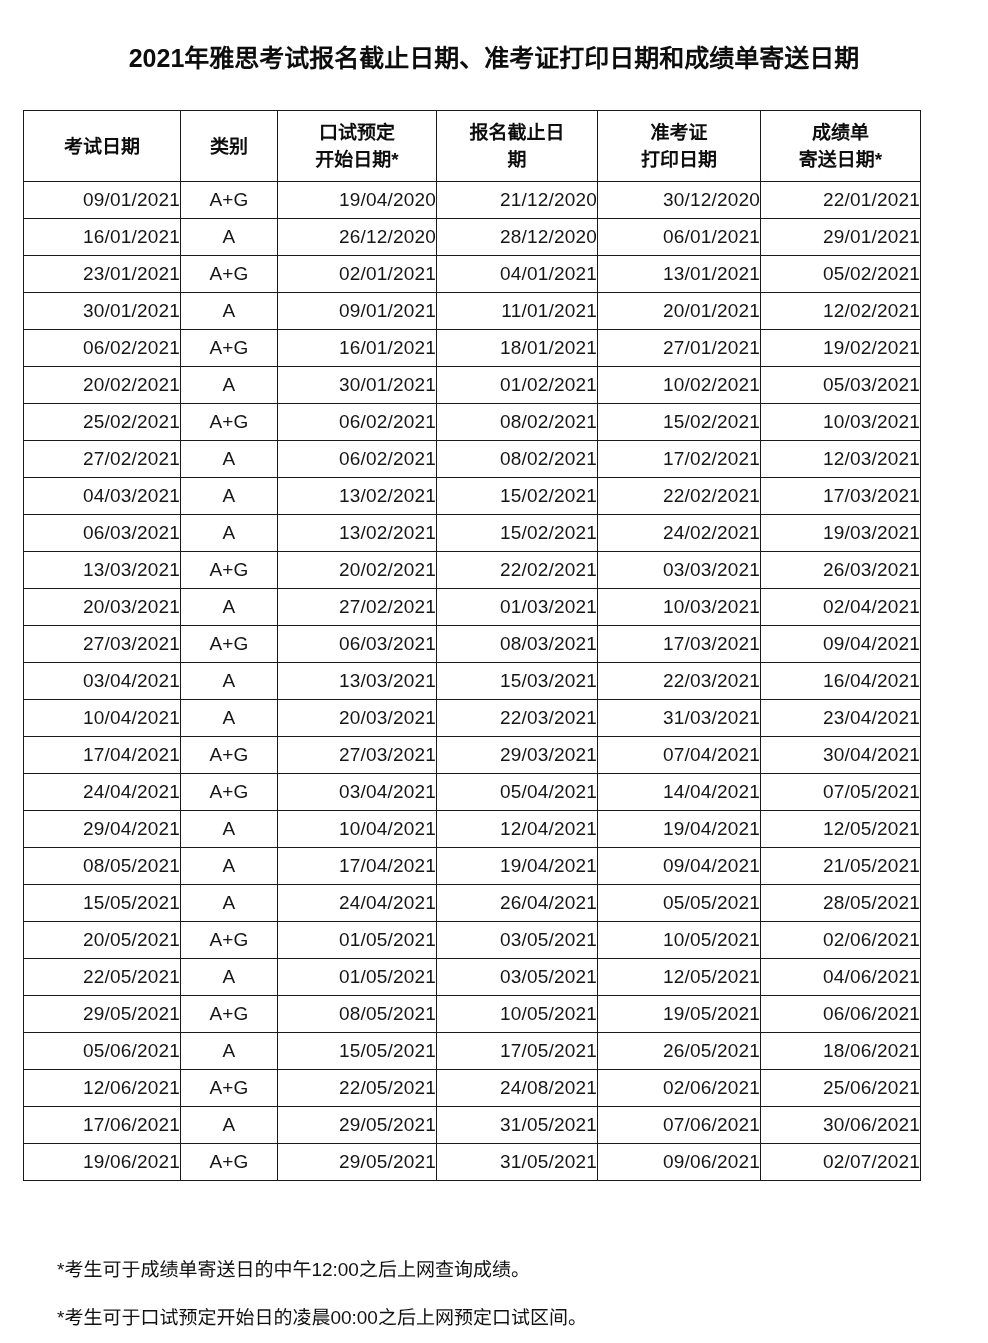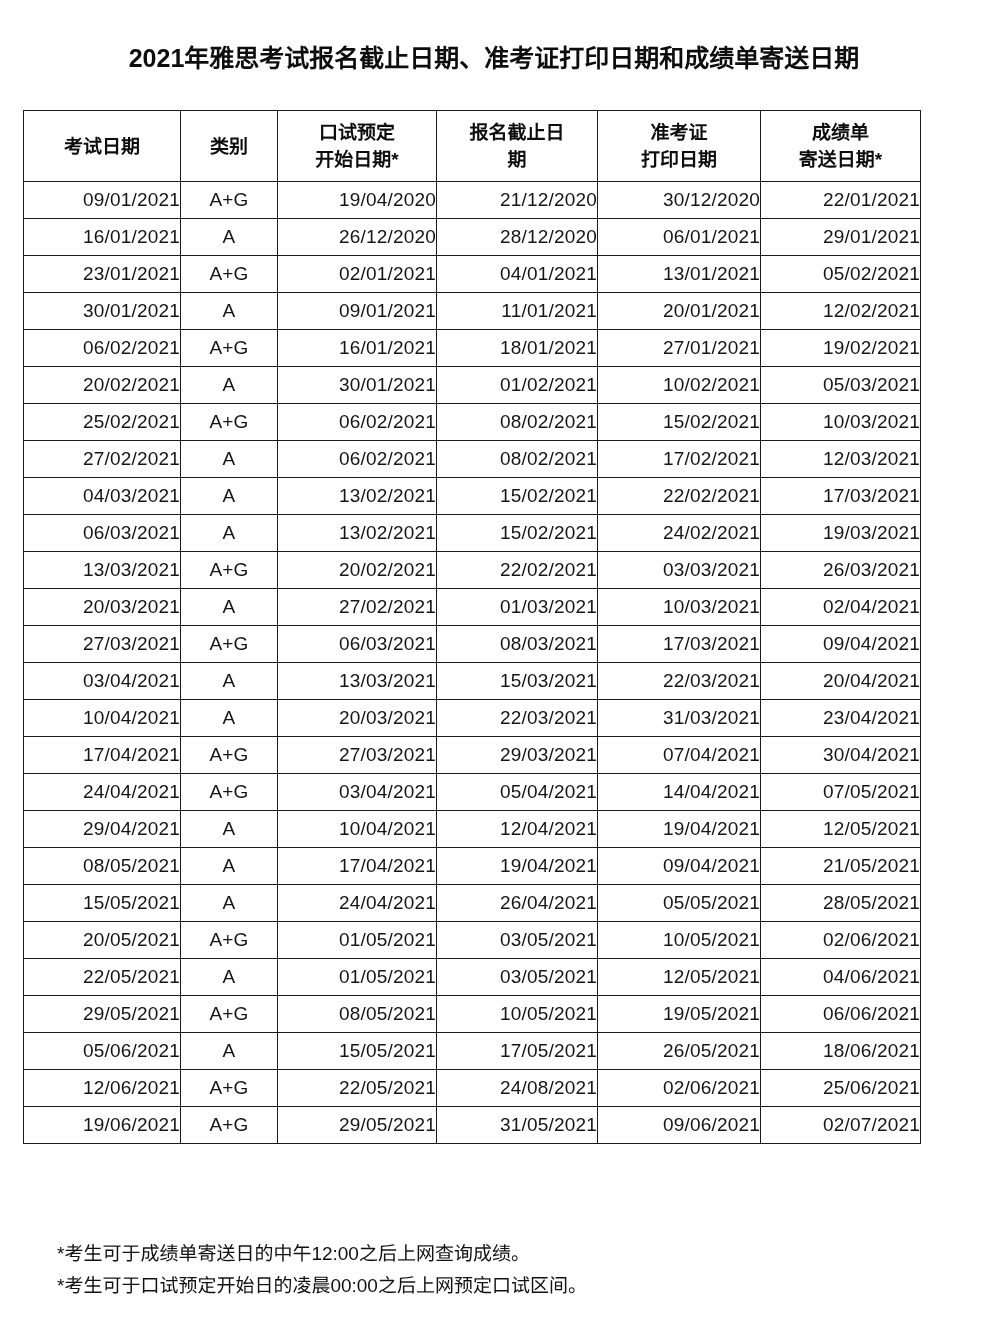--- a/index.html
+++ b/index.html
@@ -93,20 +93,21 @@
     position: absolute;
     top: 1238px;
     left: 57px;
     width: 880px;
   }
   .footnote {
     font-size: 19px;
     line-height: 32px;
     color: #111111;
     white-space: nowrap;
+    margin-top: 16px;
   }
 </style>
 </head>
 <body>
 
 <div class="page">
 
   <div class="page-title">2021年雅思考试报名截止日期、准考证打印日期和成绩单寄送日期</div>
 
   <div class="table-wrap">
@@ -249,21 +250,21 @@
             <td class="c-date">08/03/2021</td>
             <td class="c-date">17/03/2021</td>
             <td class="c-date">09/04/2021</td>
           </tr>
           <tr>
             <td class="c-date">03/04/2021</td>
             <td class="c-type">A</td>
             <td class="c-date">13/03/2021</td>
             <td class="c-date">15/03/2021</td>
             <td class="c-date">22/03/2021</td>
-            <td class="c-date">20/04/2021</td>
+            <td class="c-date">16/04/2021</td>
           </tr>
           <tr>
             <td class="c-date">10/04/2021</td>
             <td class="c-type">A</td>
             <td class="c-date">20/03/2021</td>
             <td class="c-date">22/03/2021</td>
             <td class="c-date">31/03/2021</td>
             <td class="c-date">23/04/2021</td>
           </tr>
           <tr>
@@ -340,20 +341,28 @@
           </tr>
           <tr>
             <td class="c-date">12/06/2021</td>
             <td class="c-type">A+G</td>
             <td class="c-date">22/05/2021</td>
             <td class="c-date">24/08/2021</td>
             <td class="c-date">02/06/2021</td>
             <td class="c-date">25/06/2021</td>
           </tr>
           <tr>
+            <td class="c-date">17/06/2021</td>
+            <td class="c-type">A</td>
+            <td class="c-date">29/05/2021</td>
+            <td class="c-date">31/05/2021</td>
+            <td class="c-date">07/06/2021</td>
+            <td class="c-date">30/06/2021</td>
+          </tr>
+          <tr>
             <td class="c-date">19/06/2021</td>
             <td class="c-type">A+G</td>
             <td class="c-date">29/05/2021</td>
             <td class="c-date">31/05/2021</td>
             <td class="c-date">09/06/2021</td>
             <td class="c-date">02/07/2021</td>
           </tr>
         </tbody>
     </table>
   </div>

